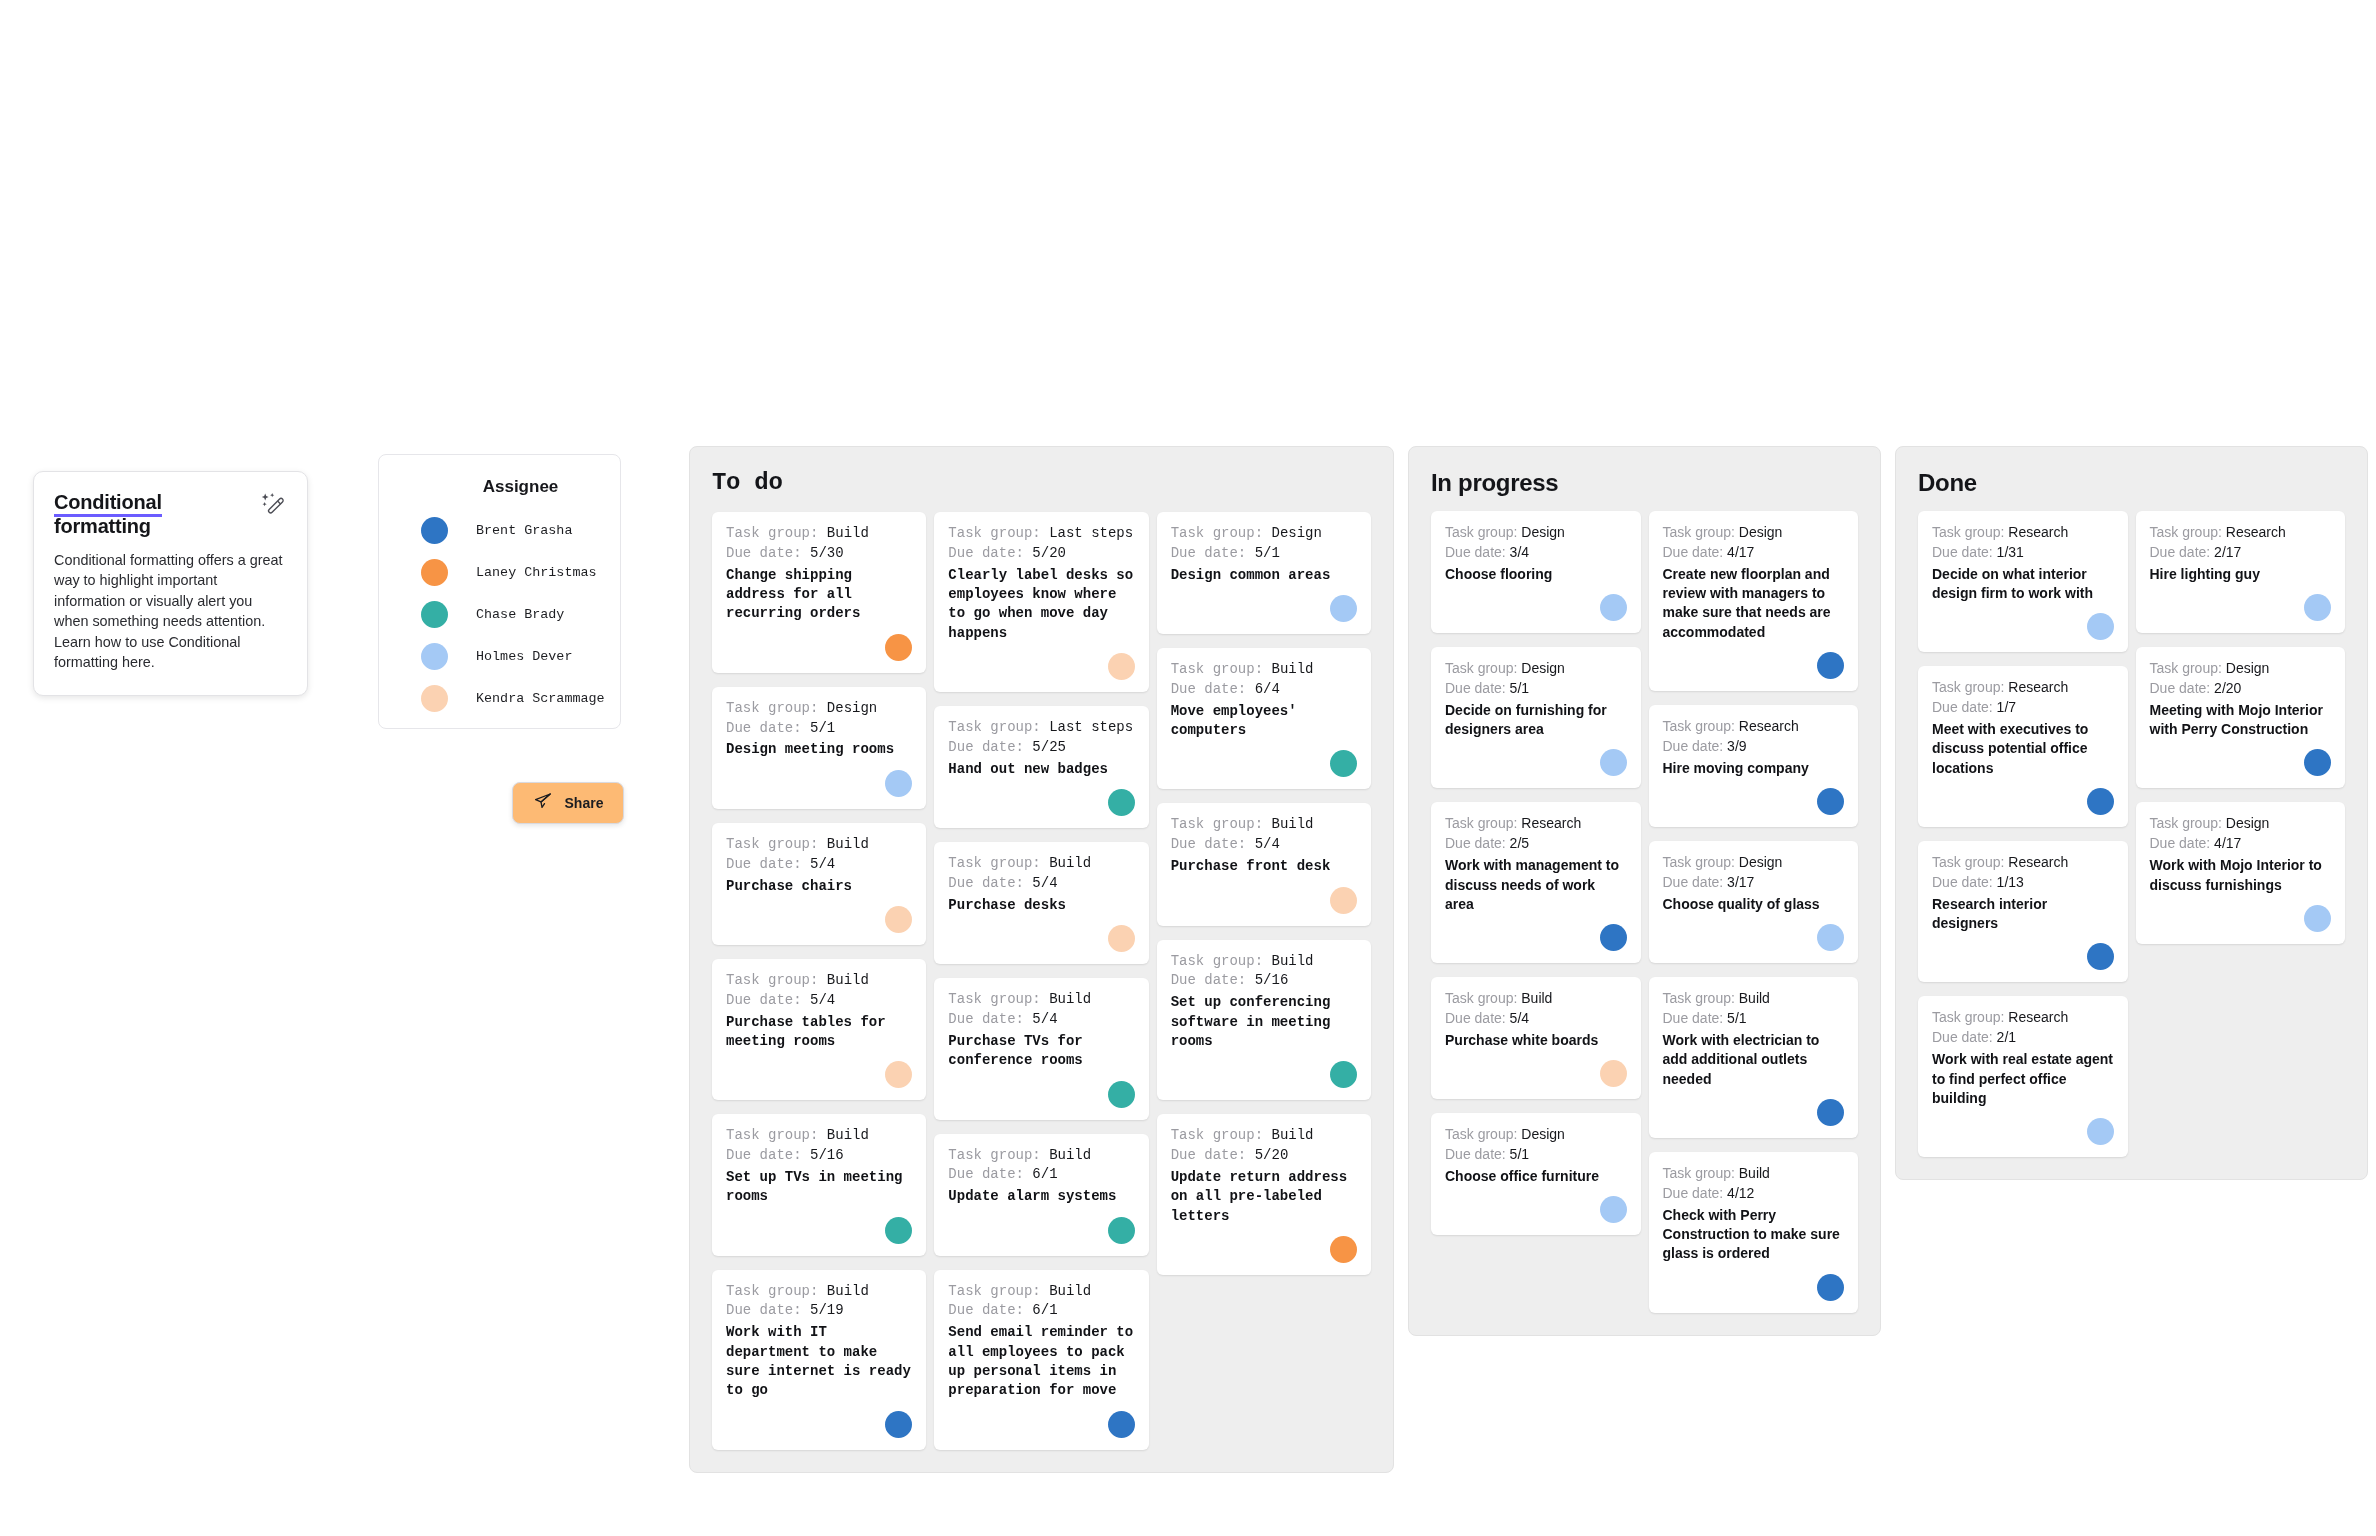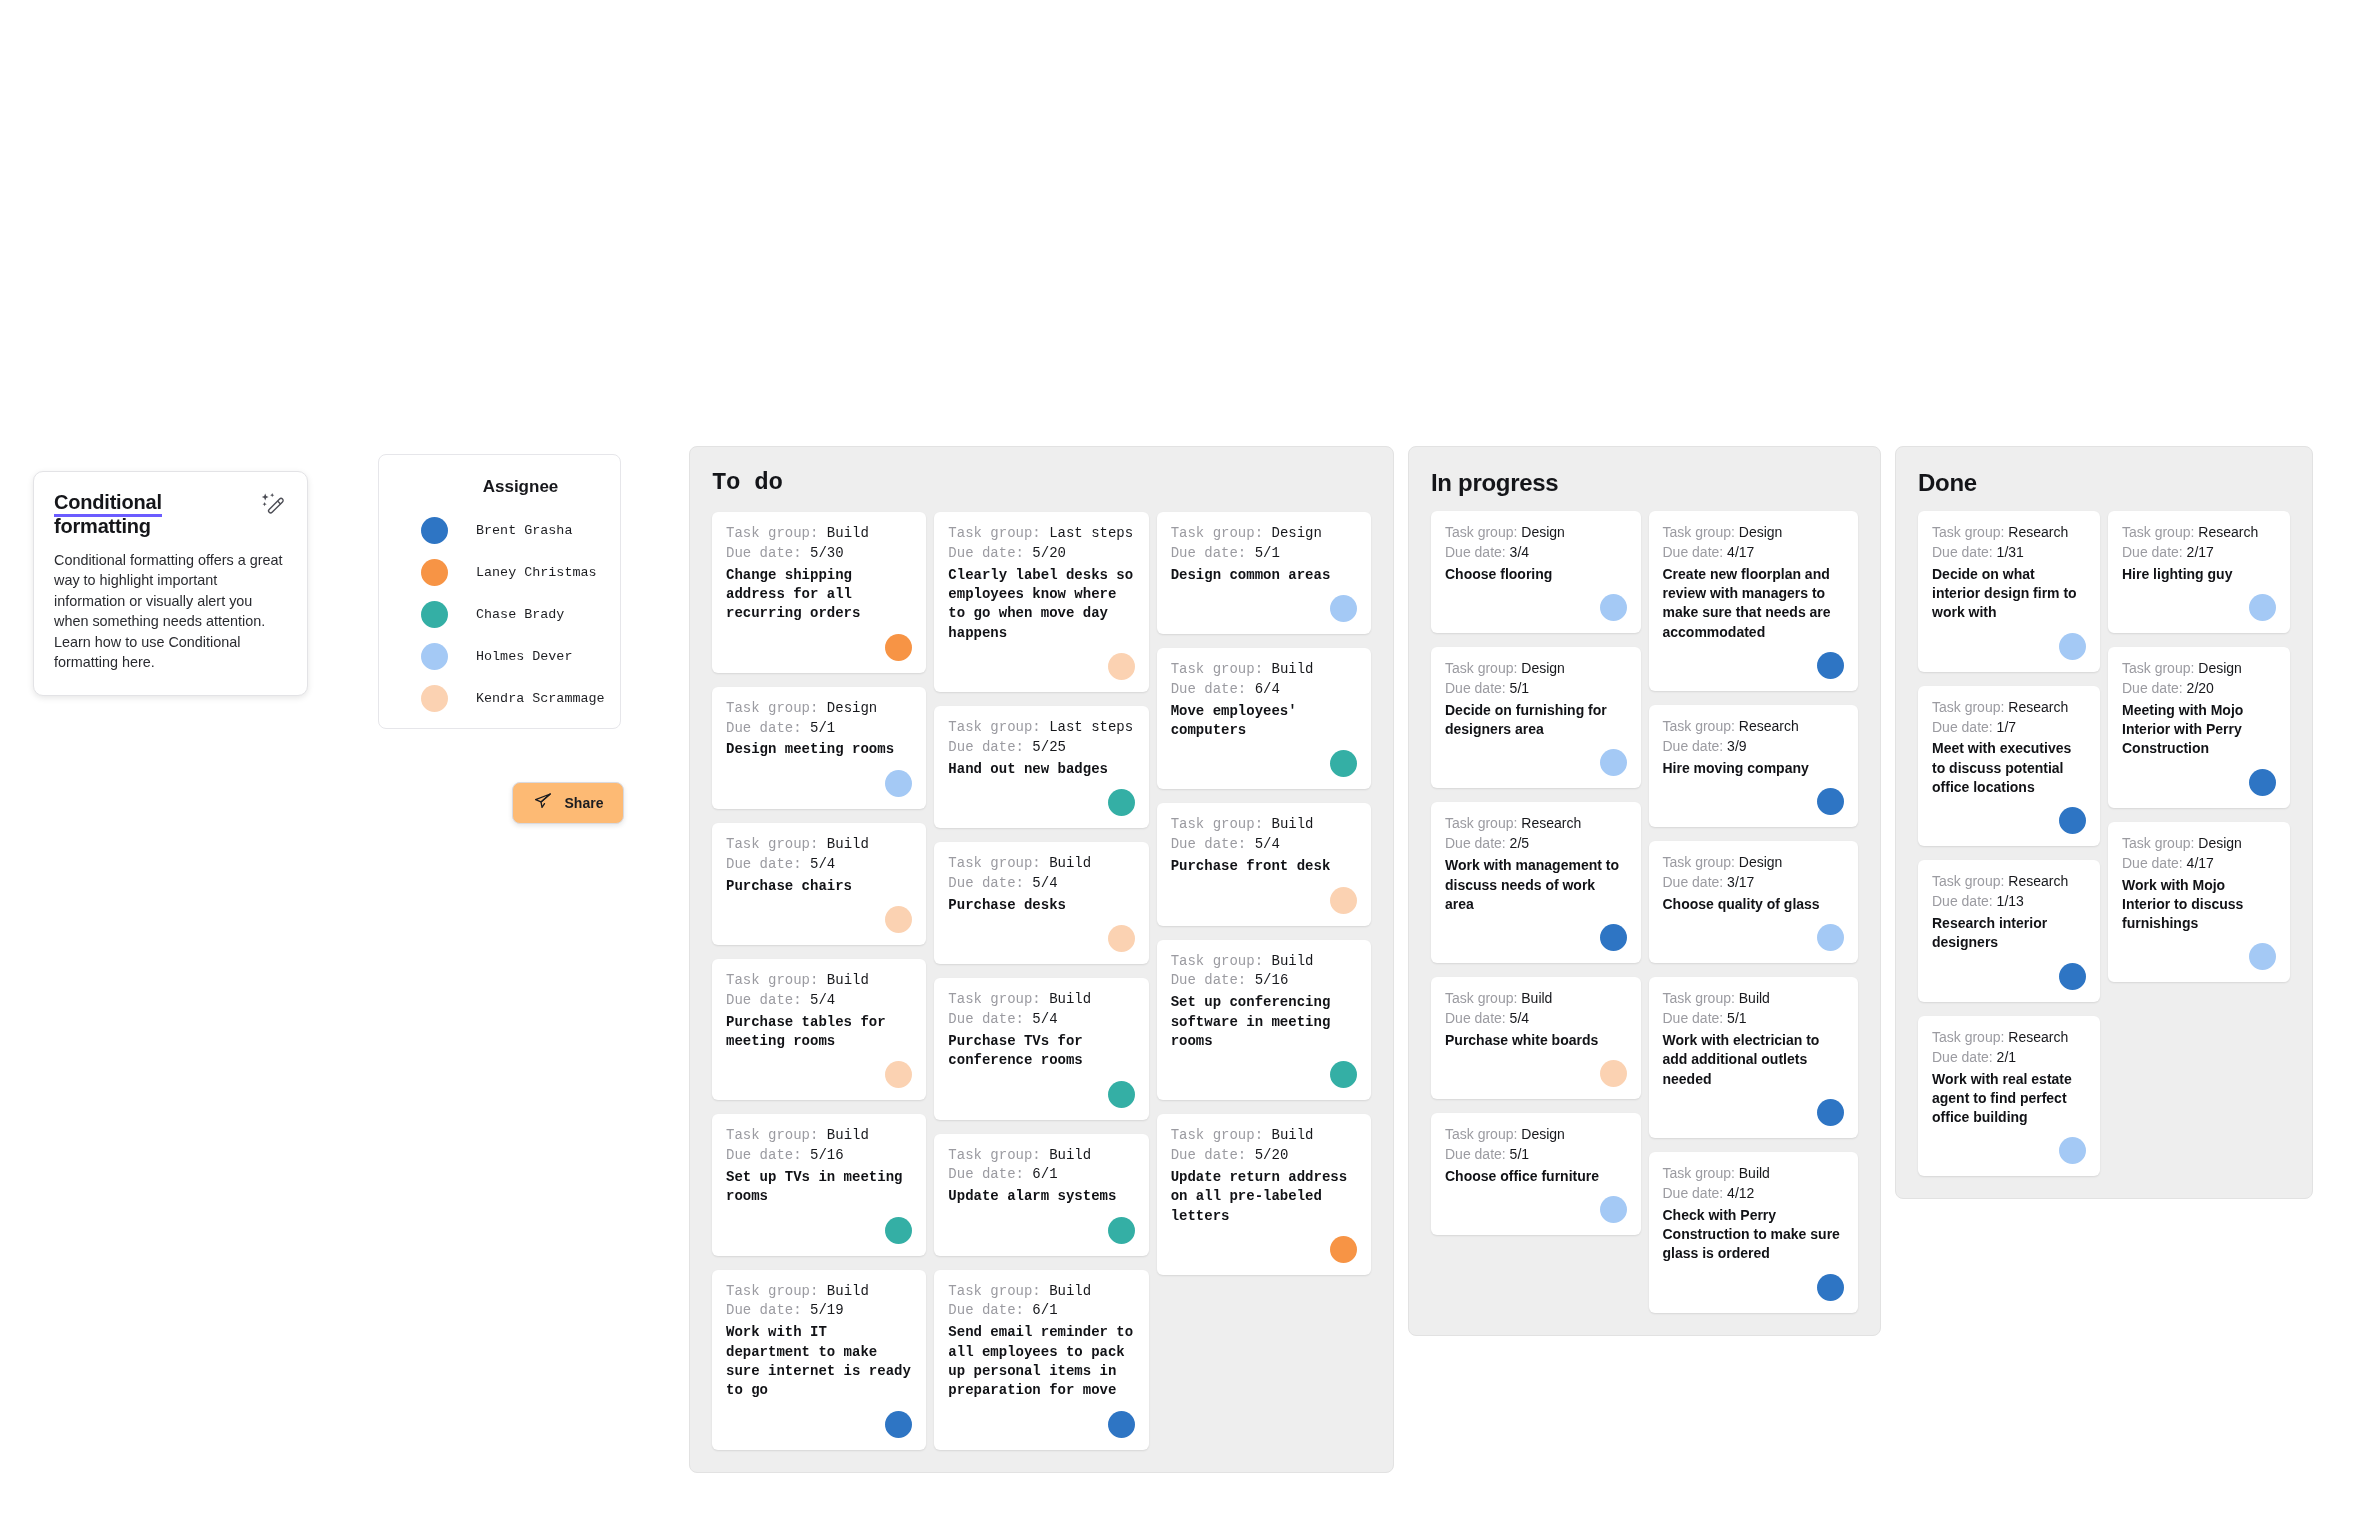--- a/index.html
+++ b/index.html
@@ -127,21 +127,21 @@
   }
   .column {
     background: #eeeeee;
     border: 1px solid #e2e2e2;
     border-radius: 8px;
     box-sizing: border-box;
     padding: 22px 22px 22px 22px;
   }
   .col-todo      { width: 705px; font-family: Liberation Mono, monospace; }
   .col-progress  { width: 473px; }
-  .col-done      { width: 418px; }
+  .col-done      { width: 473px; }
 
   .column-title {
     font-size: 24px;
     font-weight: bold;
     color: #141519;
     letter-spacing: -0.3px;
     margin-bottom: 14px;
   }
   .col-todo .column-title { margin-bottom: 16px; }
 

